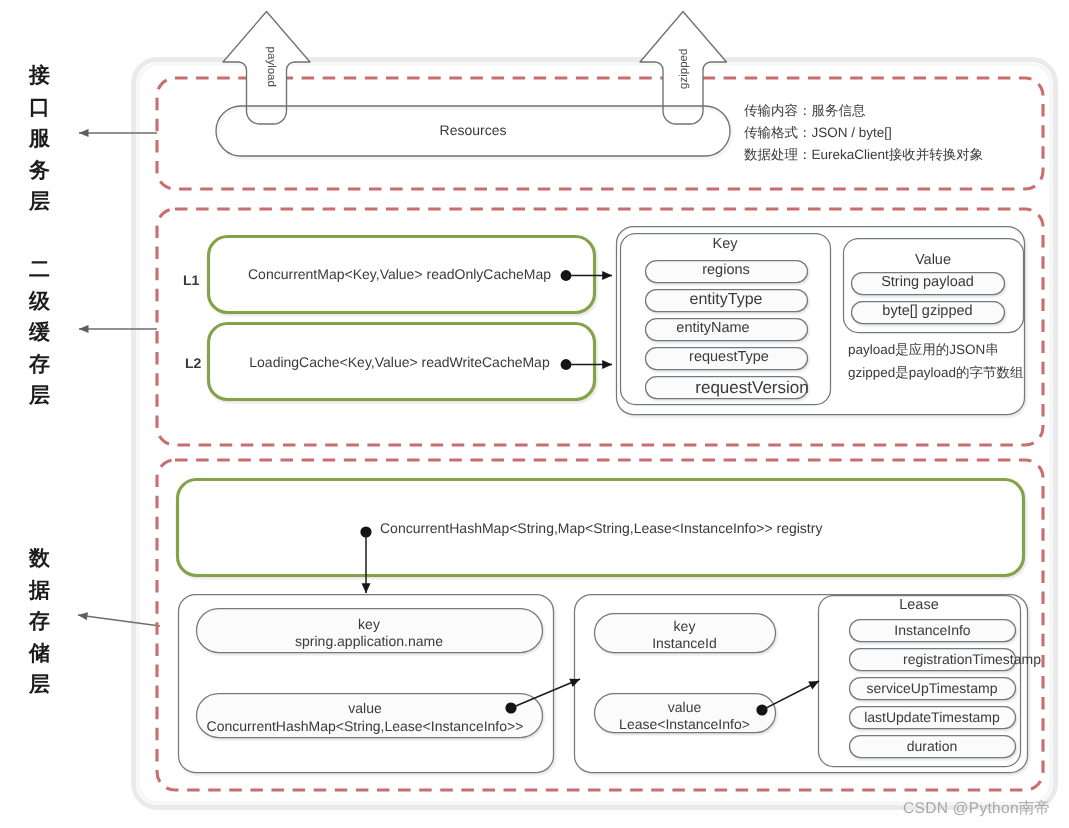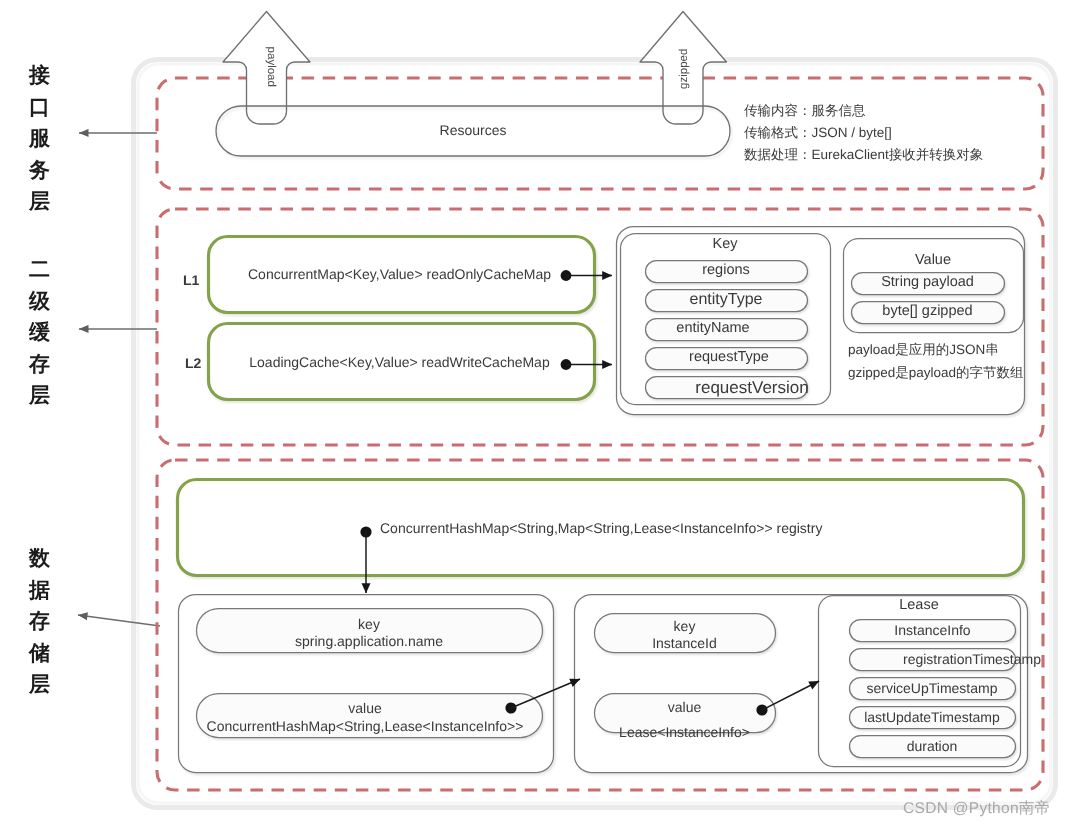--- a/index.html
+++ b/index.html
@@ -189,21 +189,21 @@
   <div class="t" style="left:380px;top:521px;font-size:14px;">ConcurrentHashMap&lt;String,Map&lt;String,Lease&lt;InstanceInfo&gt;&gt; registry</div>
 
   <div class="t ctr" style="left:196px;top:617px;width:346px;font-size:14px;">key</div>
   <div class="t ctr" style="left:196px;top:634px;width:346px;font-size:14px;">spring.application.name</div>
   <div class="t ctr" style="left:192px;top:701px;width:346px;font-size:14px;">value</div>
   <div class="t ctr" style="left:192px;top:719px;width:346px;font-size:14px;">ConcurrentHashMap&lt;String,Lease&lt;InstanceInfo&gt;&gt;</div>
 
   <div class="t ctr" style="left:594px;top:619px;width:181px;font-size:14px;">key</div>
   <div class="t ctr" style="left:594px;top:636px;width:181px;font-size:14px;">InstanceId</div>
   <div class="t ctr" style="left:594px;top:700px;width:181px;font-size:14px;">value</div>
-  <div class="t ctr" style="left:594px;top:717px;width:181px;font-size:14px;margin-top:8px;">Lease&lt;InstanceInfo&gt;</div>
+  <div class="t ctr" style="left:594px;top:717px;width:181px;font-size:14px;">Lease&lt;InstanceInfo&gt;</div>
 
   <div class="t ctr" style="left:818px;top:598px;width:202px;font-size:14.5px;">Lease</div>
 
   <div>
       <div class="t ctr" style="left: 645px; top: 263px; width: 162px; font-size: 14.5px;">regions</div>
       <div class="t ctr" style="left: 645px; top: 292px; width: 162px; font-size: 16px;">entityType</div>
       <div class="t ctr" style="left: 645px; top: 321px; width: 136px; font-size: 14.5px;">entityName</div>
       <div class="t ctr" style="left: 645px; top: 350px; width: 168px; font-size: 14.5px;">requestType</div>
       <div class="t ctr" style="left: 664px; top: 379px; width: 176px; font-size: 17px;">requestVersion</div>
     </div>

